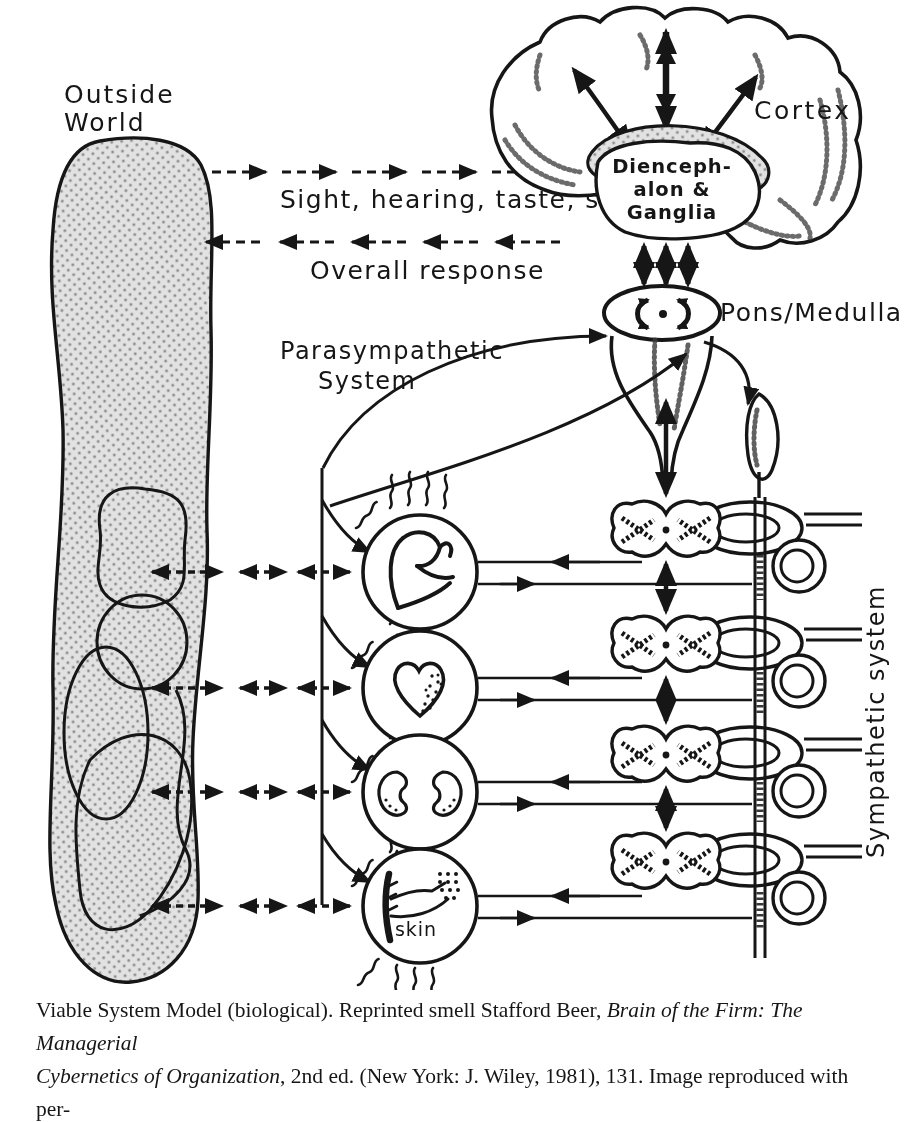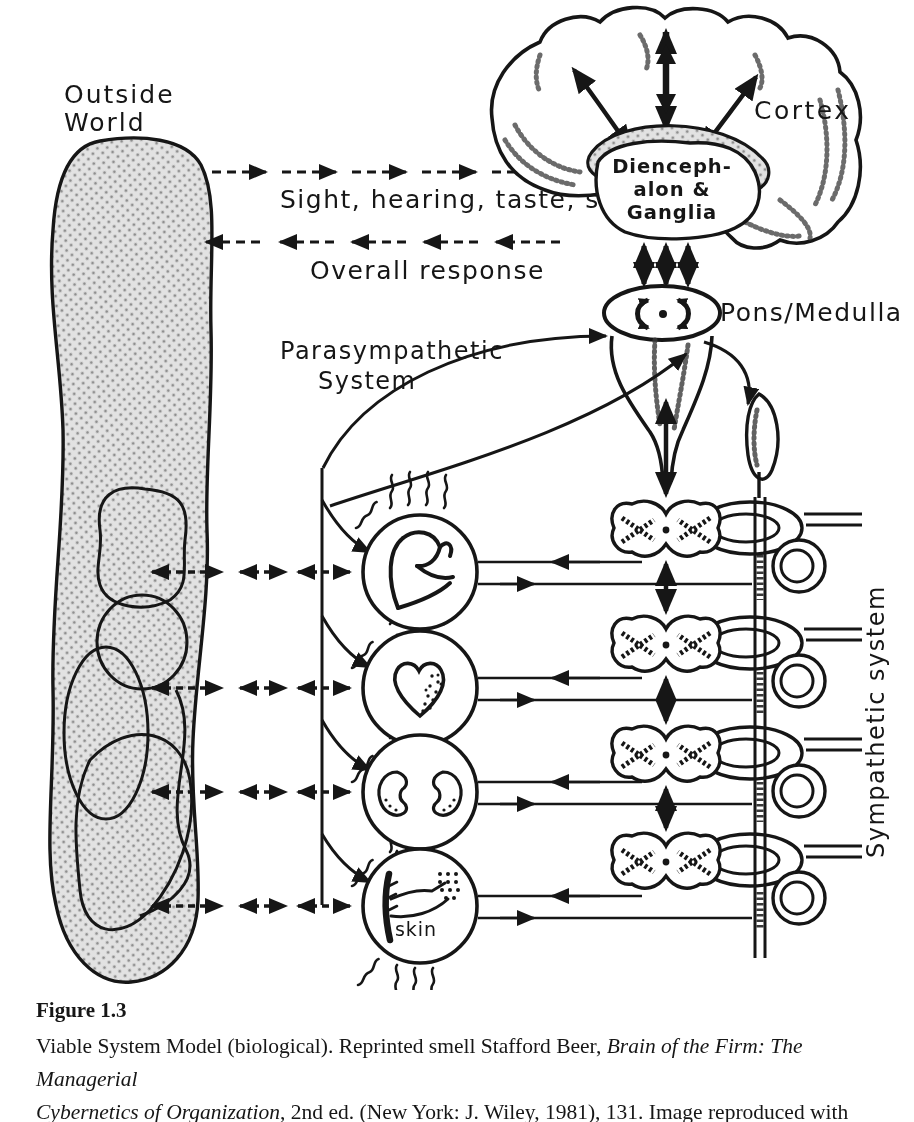--- a/index.html
+++ b/index.html
@@ -393,18 +393,17 @@
         </g>
         <circle cx="0" cy="0" r="3.4" fill="#161616"></circle>
       </g>
     </g>
   </g>
 
   <text class="hand" transform="translate(884,858) rotate(-90)" font-size="24" letter-spacing="1.5">Sympathetic system</text>
 </svg>
 
 <div class="caption">
-  <div class="cap-head">Figure 1.3</div>
   <div class="cap-line"><span>Viable System Model (biological). Reprinted smell Stafford Beer, </span><i>Brain of the Firm: The Managerial</i></div>
   <div class="cap-line"><i>Cybernetics of Organization</i><span>, 2nd ed. (New York: J. Wiley, 1981), 131. Image reproduced with per-</span></div>
 
 </div>
 </div>
 
 </body></html>

